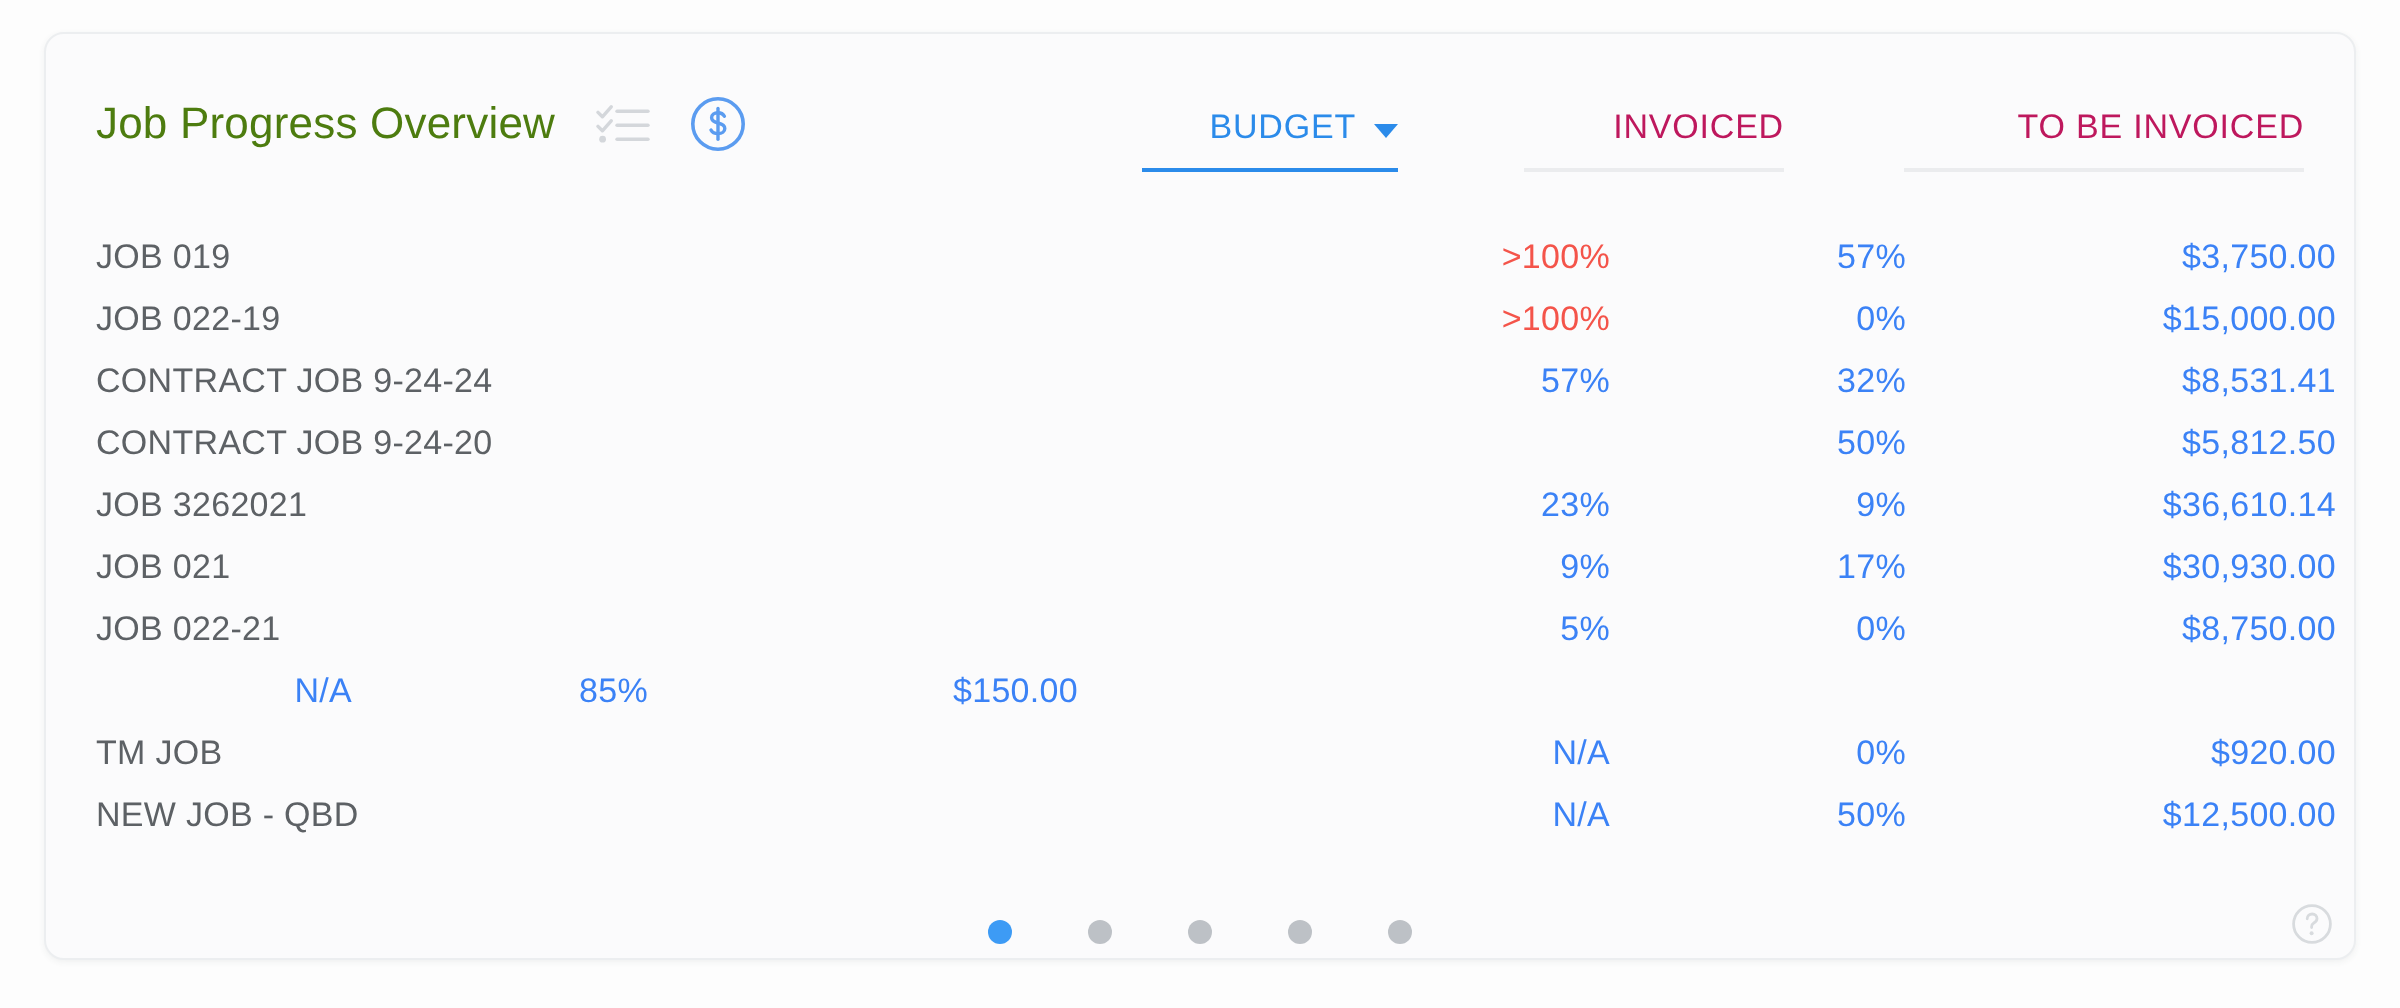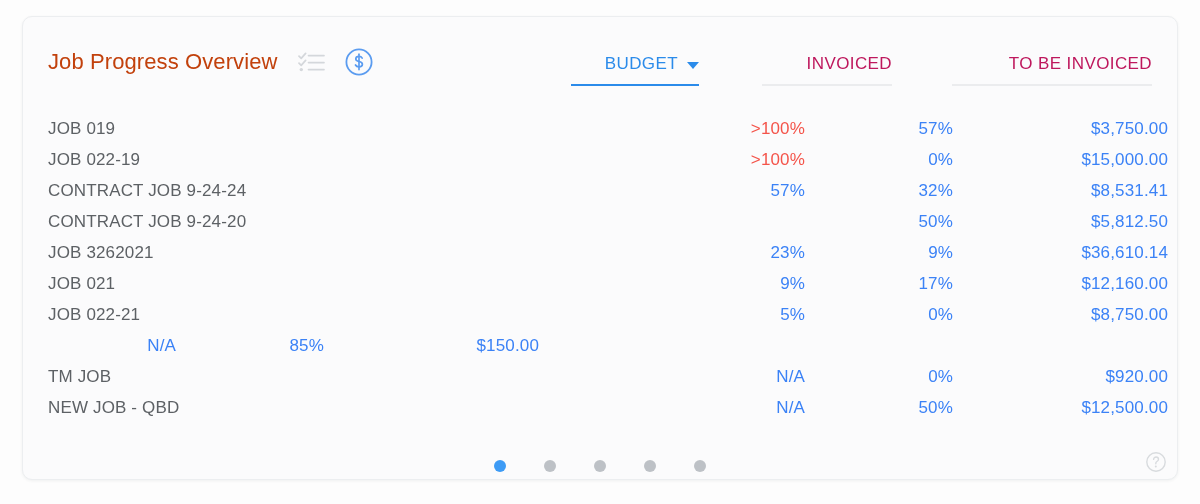--- a/index.html
+++ b/index.html
@@ -48,21 +48,21 @@
   .title-group {
     position: absolute;
     left: 25px;
     top: 30px;
     display: flex;
     align-items: center;
   }
 
   .card-title {
     font-size: 22px;
-    color: #c2410c;
+    color: #4d7c0f;
     font-weight: 400;
     letter-spacing: 0.1px;
     white-space: nowrap;
   }
 
   .header-icon {
     display: inline-flex;
     align-items: center;
     justify-content: center;
     margin-left: 18px;
@@ -277,21 +277,21 @@
         <div class="row">
           <div class="cell-name">JOB 3262021</div>
           <div class="cell-val cell-budget">23%</div>
           <div class="cell-val cell-invoiced">9%</div>
           <div class="cell-val cell-tobe">$36,610.14</div>
         </div>
         <div class="row">
           <div class="cell-name">JOB 021</div>
           <div class="cell-val cell-budget">9%</div>
           <div class="cell-val cell-invoiced">17%</div>
-          <div class="cell-val cell-tobe">$12,160.00</div>
+          <div class="cell-val cell-tobe">$30,930.00</div>
         </div>
         <div class="row">
           <div class="cell-name">JOB 022-21</div>
           <div class="cell-val cell-budget">5%</div>
           <div class="cell-val cell-invoiced">0%</div>
           <div class="cell-val cell-tobe">$8,750.00</div>
         </div>
         <div class="row">
           <div class="cell-val cell-budget">N/A</div>
           <div class="cell-val cell-invoiced">85%</div>

